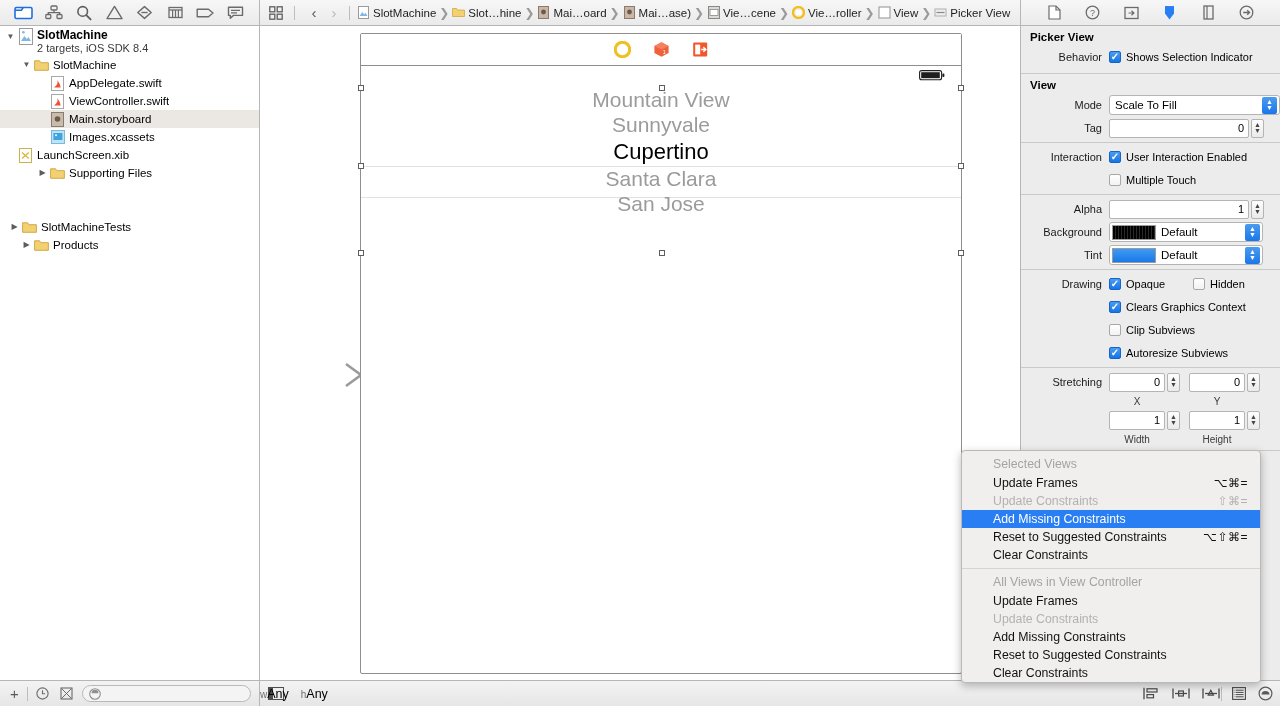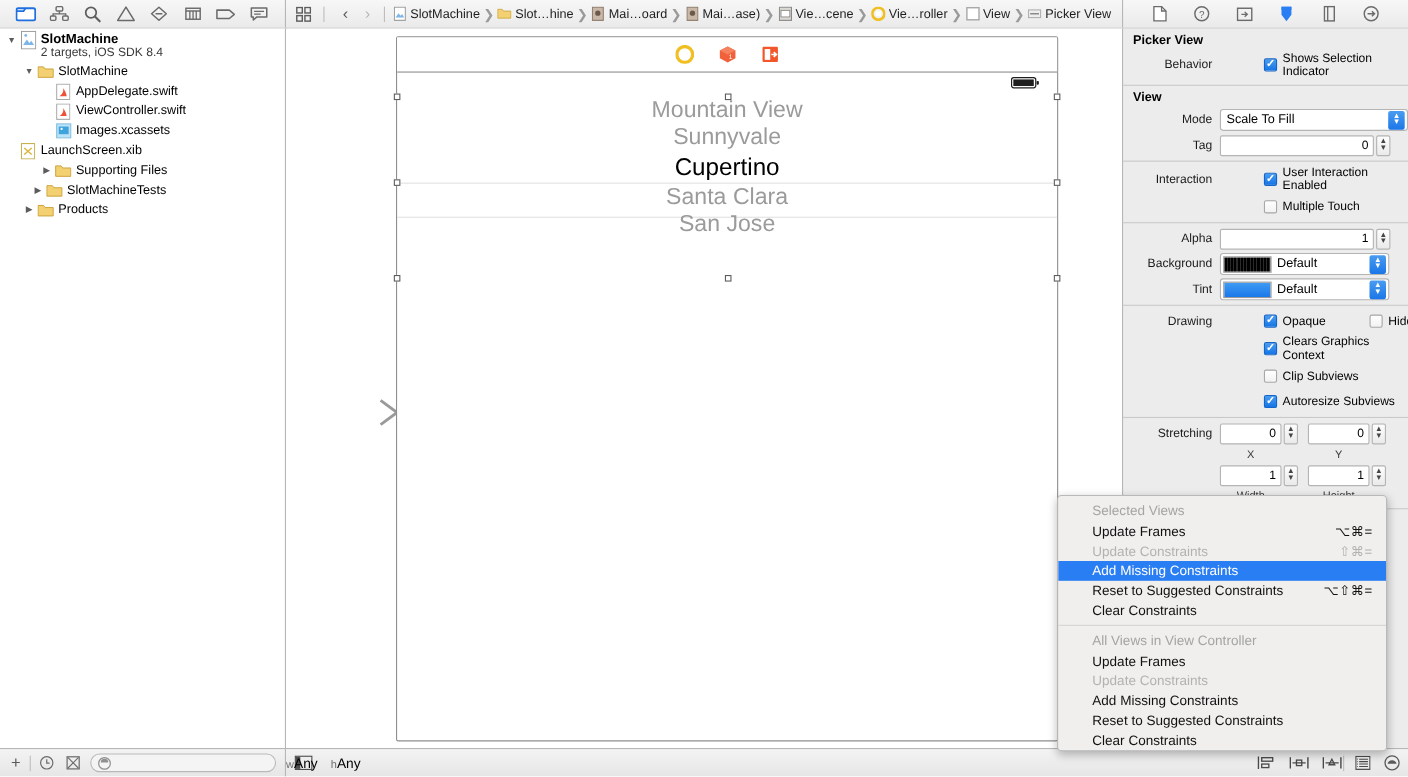--- a/index.html
+++ b/index.html
@@ -128,21 +128,21 @@
     display: flex; flex-direction: column; align-items: center; justify-content: center;
     color: #444; line-height: 6px; font-size: 7px; flex: none;
   }
   .cbox {
     width: 12px; height: 12px; border-radius: 2px; flex: none; margin-right: 5px;
     border: 1px solid #a8a8a8; background: linear-gradient(#fff,#f2f2f2);
     display: flex; align-items: center; justify-content: center;
   }
   .cbox.on { background: linear-gradient(#4a9cf0,#1575e6); border-color: #1565c8; }
   .cbox.on::after { content: "\2713"; color: #fff; font-size: 10px; line-height: 10px; font-weight: bold; }
-  .cb-item { display: flex; align-items: center; font-size: 11px; margin-left: 40px; }
+  .cb-item { display: flex; align-items: center; font-size: 11px; }
   .swatch { width: 44px; height: 15px; border: 1px solid #9b9b9b; flex: none; }
   .swatch.black { background: repeating-linear-gradient(90deg,#000 0 2px,#2a2a2a 2px 3px); }
   .swatch.blue { background: linear-gradient(#3f9bf2,#1a78ea); }
   .sublabel { text-align: center; font-size: 10px; color: #3a3a3a; }
   .plus-row { display: flex; align-items: center; }
 
   
   .ctx-menu {
     position: absolute; left: 961px; top: 450px; width: 300px; height: 233px;
     background: #f0efed; border: 1px solid #b9b9b9; border-radius: 4px;
@@ -420,20 +420,30 @@
         <div class="nav-row" style="padding-left: 36px;">
           <span class="disclosure"></span>
           <span class="row-ico">
             <svg width="13" height="15" viewBox="0 0 13 15">
               <rect x="0.5" y="0.5" width="12" height="14" fill="#fff" stroke="#a8a8a8"></rect>
               <path d="M3 11.5c2.4-1.4 4.4-4.2 3.2-7.4 2 2.6 3.3 5.1 3.4 7.4Z" fill="#ef5138"></path>
             </svg>
           </span>
           <span class="row-label">ViewController.swift</span>
         </div>
+        <div class="nav-row selected" style="padding-left: 36px;">
+          <span class="disclosure"></span>
+          <span class="row-ico">
+            <svg width="13" height="15" viewBox="0 0 13 15">
+              <rect x="0.5" y="0.5" width="12" height="14" fill="#cabcad" stroke="#8a7c6d"></rect>
+              <circle cx="6.5" cy="7" r="2.8" fill="#6b5b4d"></circle>
+            </svg>
+          </span>
+          <span class="row-label">Main.storyboard</span>
+        </div>
         <div class="nav-row" style="padding-left: 36px;">
           <span class="disclosure"></span>
           <span class="row-ico">
             <svg width="14" height="14" viewBox="0 0 14 14">
               <rect x="0.5" y="0.5" width="13" height="13" fill="#bde3f7" stroke="#79b9dd"></rect>
               <rect x="2.4" y="3" width="9" height="7" fill="#3fa4dd"></rect>
               <circle cx="5" cy="5.2" r="1" fill="#fff"></circle>
             </svg>
           </span>
           <span class="row-label">Images.xcassets</span>
@@ -450,21 +460,21 @@
         </div>
         <div class="nav-row" style="padding-left: 36px;">
           <span class="disclosure closed"></span>
           <span class="row-ico">
             <svg width="15" height="13" viewBox="0 0 15 13">
               <path d="M0.6 1.8h5l1.4 1.9h7.4v7.6H0.6Z" fill="#f3d071" stroke="#cda33c" stroke-width="0.9"></path>
             </svg>
           </span>
           <span class="row-label">Supporting Files</span>
         </div>
-        <div class="nav-row" style="padding-left: 28px;">
+        <div class="nav-row" style="padding-left: 8px; margin-top: 36px;">
           <span class="disclosure closed"></span>
           <span class="row-ico">
             <svg width="15" height="13" viewBox="0 0 15 13">
               <path d="M0.6 1.8h5l1.4 1.9h7.4v7.6H0.6Z" fill="#f3d071" stroke="#cda33c" stroke-width="0.9"></path>
             </svg>
           </span>
           <span class="row-label">SlotMachineTests</span>
         </div>
         <div class="nav-row" style="padding-left: 20px;">
           <span class="disclosure closed"></span>

